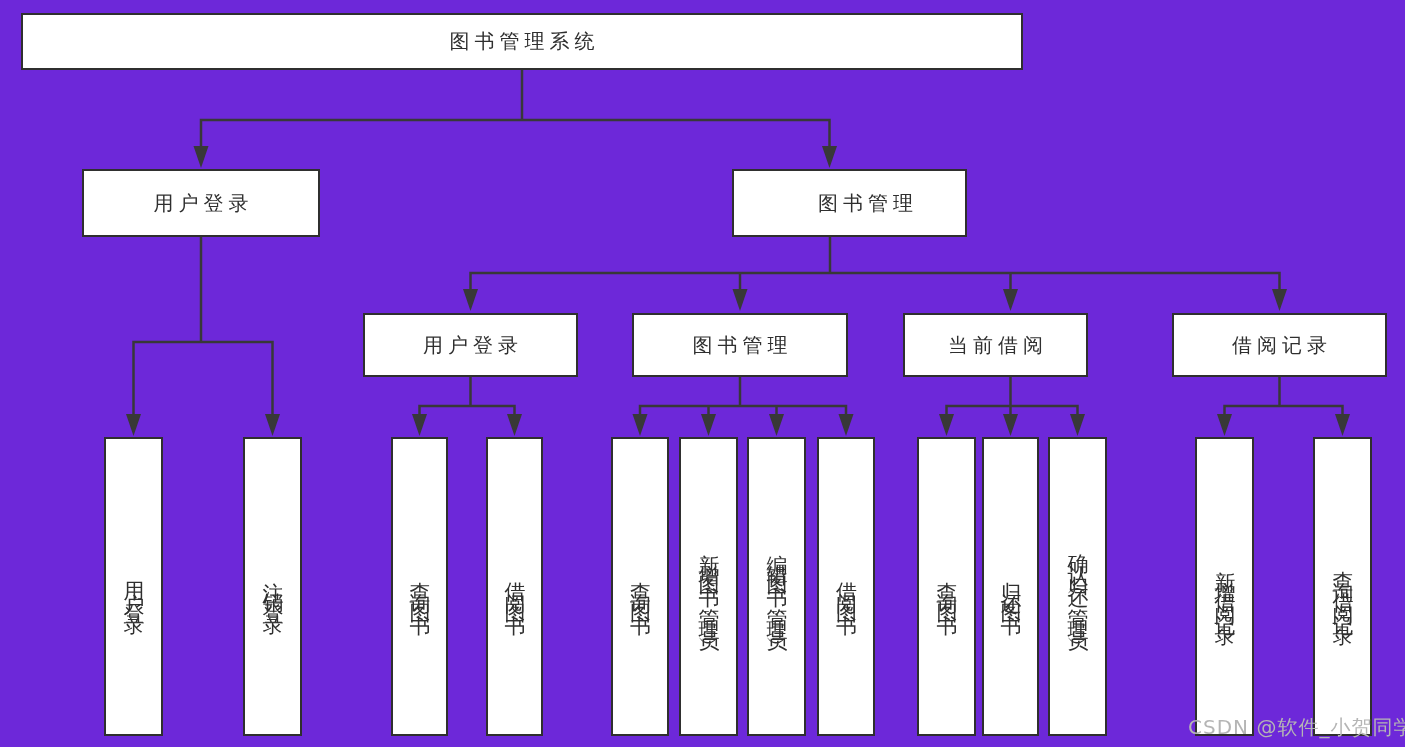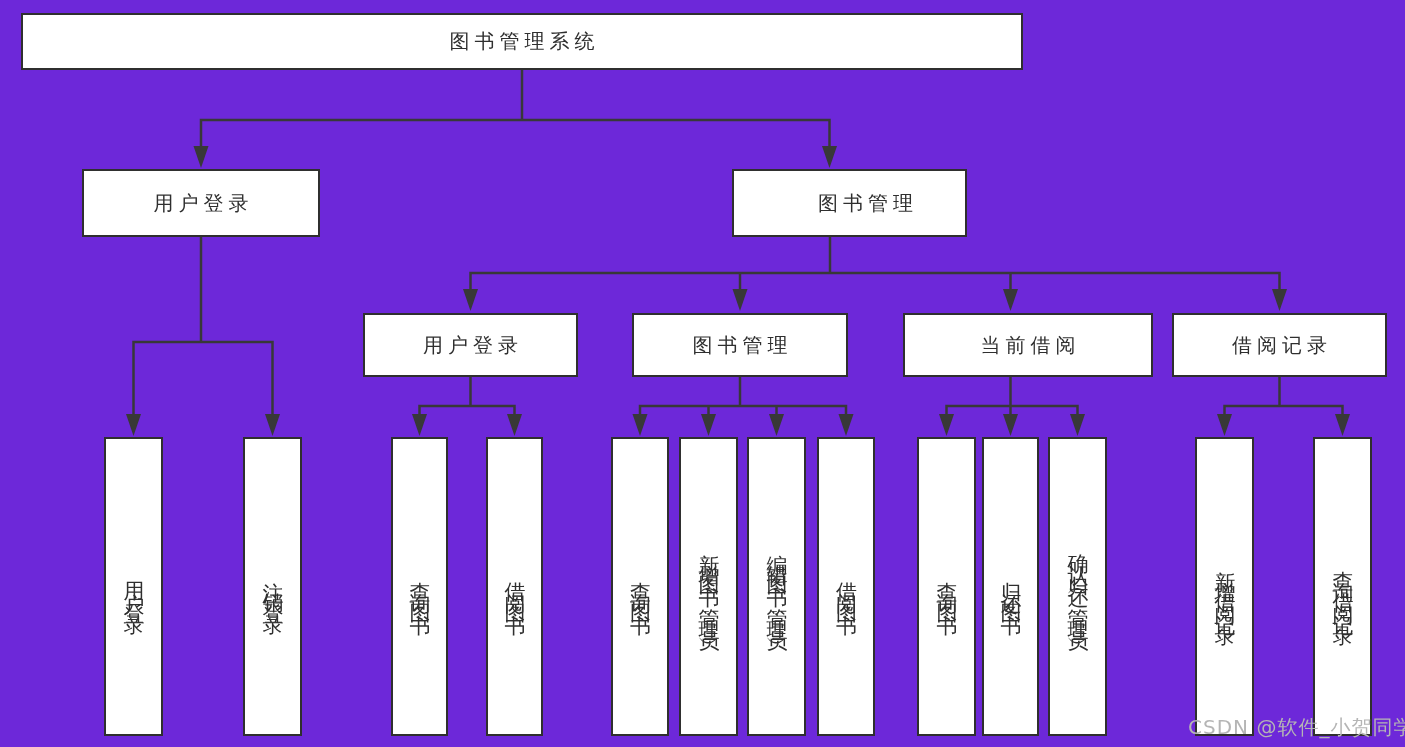--- a/index.html
+++ b/index.html
@@ -42,21 +42,21 @@
     letter-spacing: 1px;
     white-space: nowrap;
     z-index: 5;
   }
   
   .n-root { left: 21px;  top: 13px;  width: 1002px; height: 57px; }
   .n-l1a  { left: 82px;  top: 169px; width: 238px;  height: 68px; }
   .n-l1b  { left: 732px; top: 169px; width: 235px;  height: 68px; padding-left: 32px; }
   .n-l2a  { left: 363px; top: 313px; width: 215px;  height: 64px; }
   .n-l2b  { left: 632px; top: 313px; width: 216px;  height: 64px; }
-  .n-l2c  { left: 903px; top: 313px; width: 250px;  height: 64px; }
+  .n-l2c  { left: 903px; top: 313px; width: 185px;  height: 64px; }
   .n-l2d  { left: 1172px;top: 313px; width: 215px;  height: 64px; text-align: right; }
   .leaf   { top: 437px; height: 299px; }
   .n-g1a { left: 104px;  width: 59px; }
   .n-g1b { left: 243px;  width: 59px; }
   .n-g2a { left: 391px;  width: 57px; }
   .n-g2b { left: 486px;  width: 57px; }
   .n-g3a { left: 611px;  width: 58px; }
   .n-g3b { left: 679px;  width: 59px; }
   .n-g3c { left: 747px;  width: 59px; }
   .n-g3d { left: 817px;  width: 58px; }

